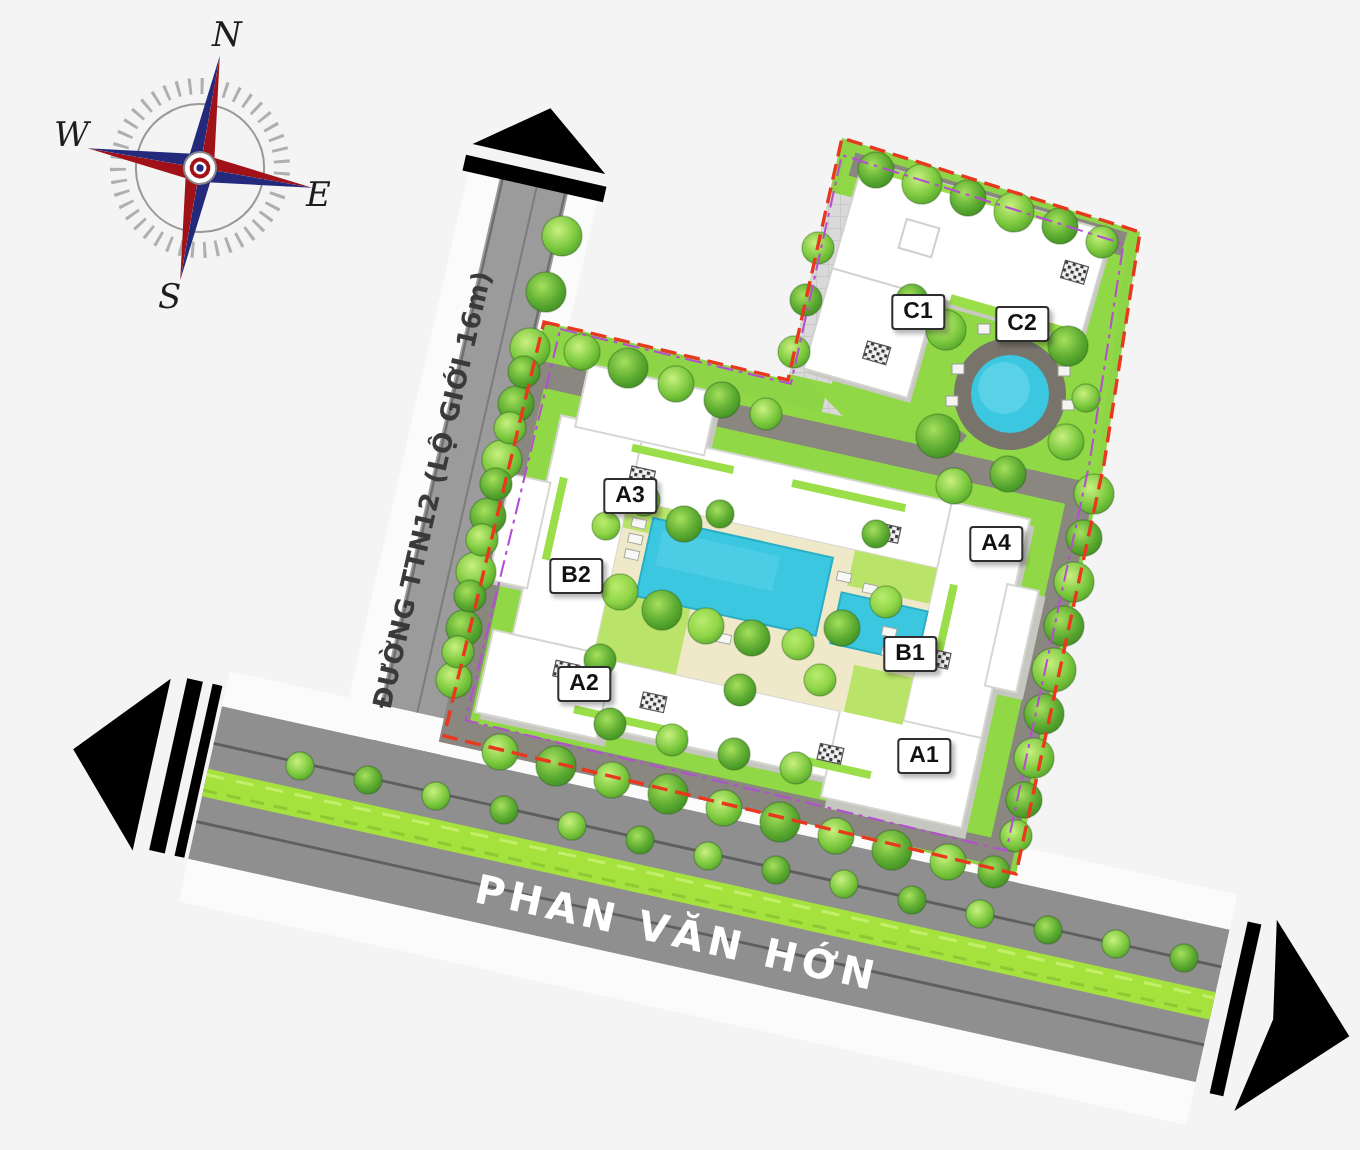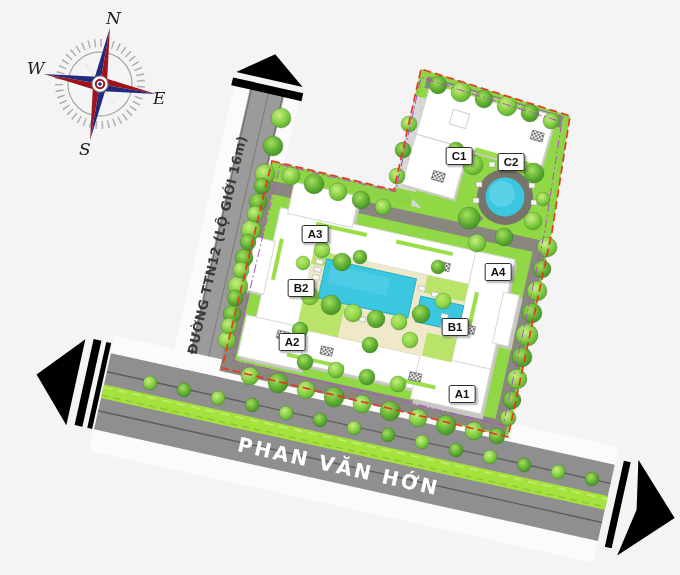--- a/index.html
+++ b/index.html
@@ -329,22 +329,22 @@
   </g>
 </svg>
 <div class="compass-letter" style="left:106px;top:8px">N</div>
 <div class="compass-letter" style="left:153px;top:88px">E</div>
 <div class="compass-letter" style="left:79px;top:139px">S</div>
 <div class="compass-letter" style="left:27px;top:58px">W</div>
 
 <div id="lbl-ttn12" class="road-label">ĐƯỜNG TTN12 (LỘ GIỚI 16m)</div>
 <div id="lbl-pvh" class="road-label">PHAN VĂN HỚN</div>
 
-<div class="bldg-label" style="left:315px;top:234px">A3</div>
-<div class="bldg-label" style="left:301px;top:288px">B2</div>
+<div class="bldg-label" style="left:315px;top:248px">A3</div>
+<div class="bldg-label" style="left:288px;top:288px">B2</div>
 <div class="bldg-label" style="left:292px;top:342px">A2</div>
 <div class="bldg-label" style="left:498px;top:272px">A4</div>
 <div class="bldg-label" style="left:455px;top:327px">B1</div>
-<div class="bldg-label" style="left:462px;top:394px">A1</div>
+<div class="bldg-label" style="left:462px;top:378px">A1</div>
 <div class="bldg-label" style="left:459px;top:156px">C1</div>
 <div class="bldg-label" style="left:511px;top:162px">C2</div>
 
 </div>
 
 </body></html>

